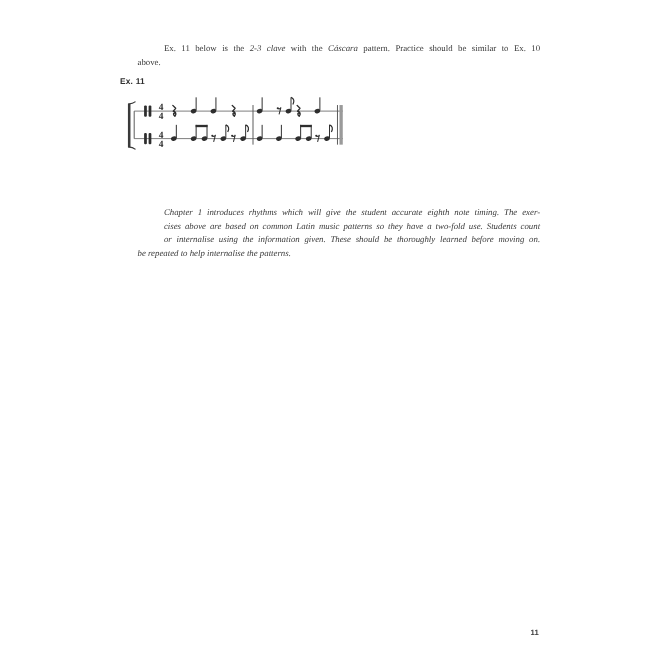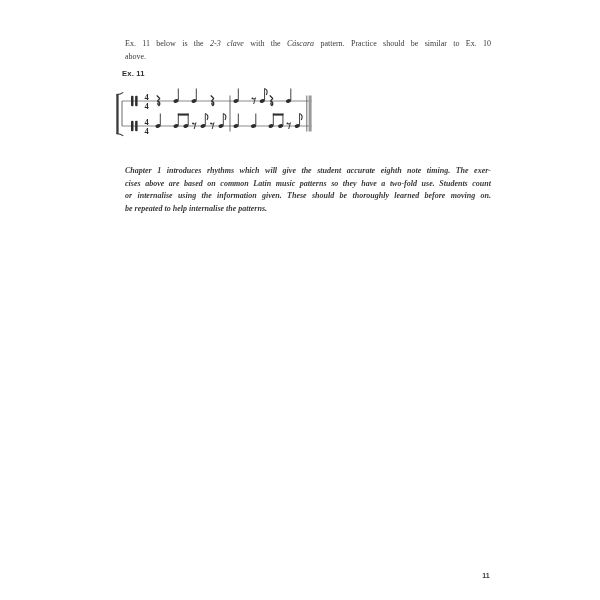--- a/index.html
+++ b/index.html
@@ -8,26 +8,26 @@
     font-family:"Liberation Serif", serif;
     position:relative;
   }
   .page{position:absolute;inset:0;background:#ffffff;}
   .para{
     position:absolute;left:125px;width:366px;
     font-size:8px;line-height:13px;color:#3a3a3a;
   }
   #intro{top:37px;}
   #konokol{top:141px;}
-  #chapter-note{top:165px;line-height:12.6px;font-style:italic;font-weight:bold;}
+  #chapter-note{top:187px;line-height:12.6px;font-style:italic;}
   .tline{white-space:nowrap;}
-  .tline.just{text-align:justify;text-align-last:justify;}
+  .tline.just{text-align:justify;text-align-last:justify;margin-left:24px;}
   .it{font-style:italic;}
   .ex-label{
-    position:absolute;left:122px;top:69px;
+    position:absolute;left:109px;top:69px;
     font-family:"Liberation Sans", sans-serif;font-weight:bold;font-size:7.6px;
     letter-spacing:.2px;color:#2e2e2e;
   }
   #music-svg{position:absolute;left:110px;top:82px;width:215px;height:62px;}
   .page-number{
     position:absolute;left:478px;top:572px;width:16px;text-align:center;
     font-family:"Liberation Sans", sans-serif;font-weight:bold;font-size:7px;color:#3a3a3a;
   }
 </style>
 </head>

